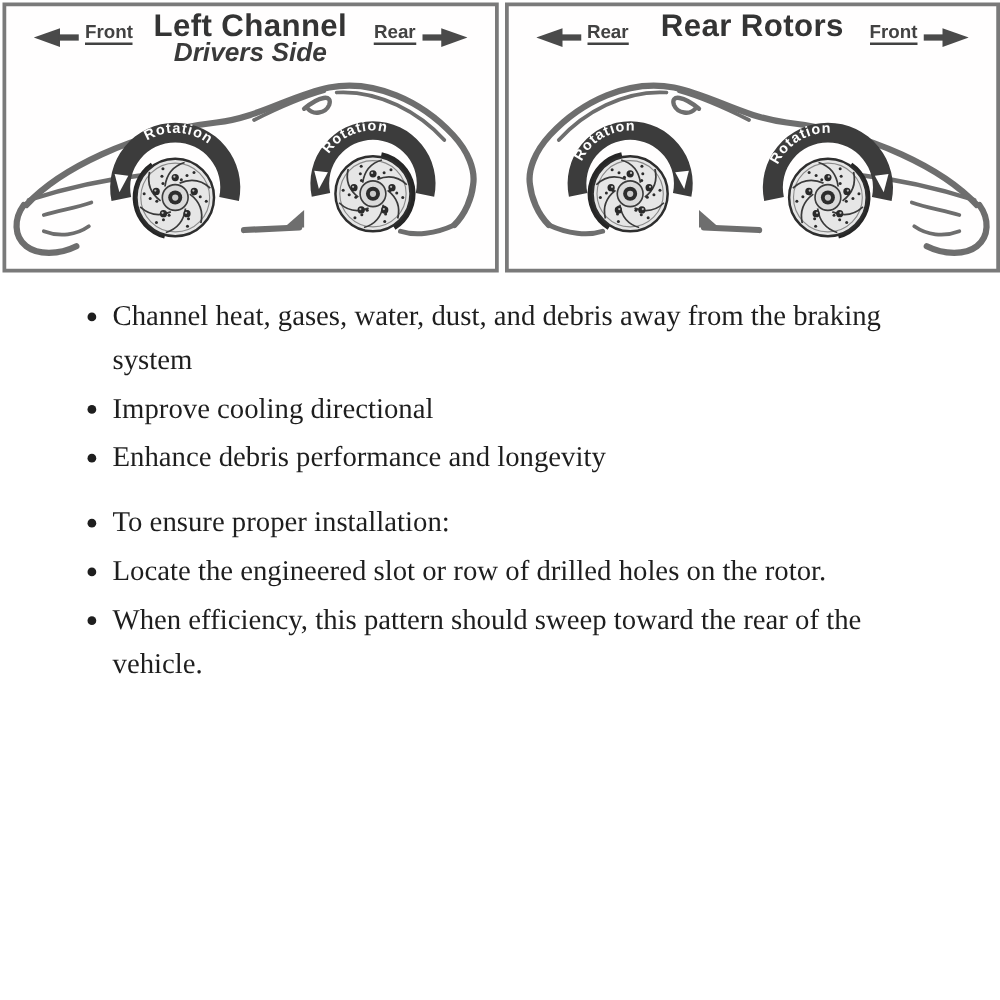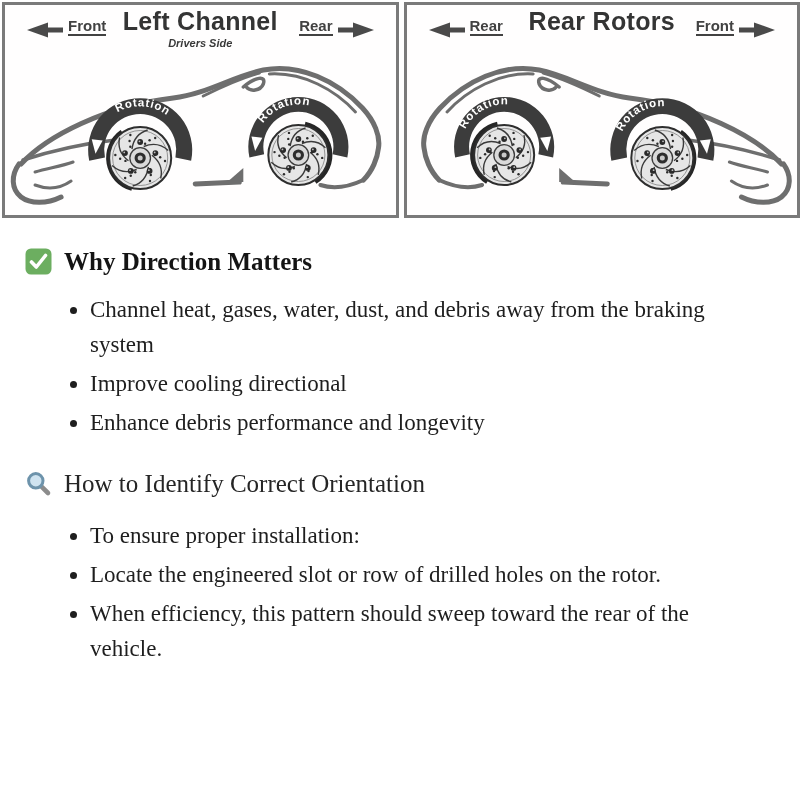--- a/index.html
+++ b/index.html
@@ -11,21 +11,21 @@
   
   .diagram { position:absolute; top:2px; left:2px; width:798px; height:216px; display:flex; gap:5px; }
   .panel { position:relative; flex:1; border:3px solid #7a7a7a; background:#fffefe; box-sizing:border-box; }
   .panel-header { position:absolute; top:3px; left:0; right:0; height:50px; }
   .panel-title {
     text-align:center; font-family:"Liberation Sans", sans-serif; font-weight:bold;
     font-size:25px; color:#343434; letter-spacing:.3px; line-height:27px;
   }
   .panel-subtitle {
     text-align:center; font-family:"Liberation Sans", sans-serif; font-weight:bold; font-style:italic;
-    font-size:11px; color:#3a3a3a; line-height:16px;
+    font-size:21px; color:#3a3a3a; line-height:16px;
   }
   .dir-label {
     position:absolute; top:8px; display:flex; align-items:center; gap:3px;
     font-family:"Liberation Sans", sans-serif; font-weight:bold; font-size:15px; color:#424242;
   }
   .dir-left  { left:22px; }
   .dir-right { right:22px; }
   .dir-text { border-bottom:2.5px solid #424242; padding-bottom:1px; line-height:15px; }
   .dir-arrow { display:block; margin-top:6px; }
   .car-svg { position:absolute; left:0; bottom:1px; width:100%; height:160px; }
@@ -303,42 +303,28 @@
         <text font-family="Liberation Sans, sans-serif" font-size="11.5" font-weight="bold" fill="#ffffff" letter-spacing="0.8"><textPath href="#arc1r" startOffset="8%">Rotation</textPath></text>
         <polygon points="140.2,97.1 133.0,83.8 143.9,82.5" fill="#ffffff"></polygon>
       </svg>
   </div>
 
 </div>
 
 <div class="article">
 
 
-  <div class="h-row h1-row">
-    <svg class="check-icon" viewBox="0 0 27 27">
-      <rect x="0.5" y="0.5" width="26" height="26" rx="5.5" fill="#6cae60"></rect>
-      <polyline points="6.5,14 11.3,19 20.5,7.5" fill="none" stroke="#ffffff" stroke-width="3.6" stroke-linecap="round" stroke-linejoin="round"></polyline>
-    </svg>
-    <span class="h-text-bold">Why Direction Matters</span>
-  </div>
 
 
   <ul class="blist">
     <li>Channel heat, gases, water, dust, and debris away from the braking system</li>
     <li>Improve cooling directional</li>
     <li>Enhance debris performance and longevity</li>
   </ul>
 
-  <div class="h-row h2-row">
-    <svg class="mag-icon" viewBox="0 0 27 27">
-      <line x1="16.8" y1="16.8" x2="23" y2="23" stroke="#8c8c8c" stroke-width="4.6" stroke-linecap="round"></line>
-      <circle cx="10.8" cy="10.8" r="7.2" fill="#cfe3f0" stroke="#6d93ab" stroke-width="3"></circle>
-    </svg>
-    <span class="h-text-reg">How to Identify Correct Orientation</span>
-  </div>
 
   <ul class="blist blist2">
     <li>To ensure proper installation:</li>
     <li>Locate the engineered slot or row of drilled holes on the rotor.</li>
     <li>When efficiency, this pattern should sweep toward the rear of the vehicle.</li>
   </ul>
 
 </div>
 
 </body></html>

